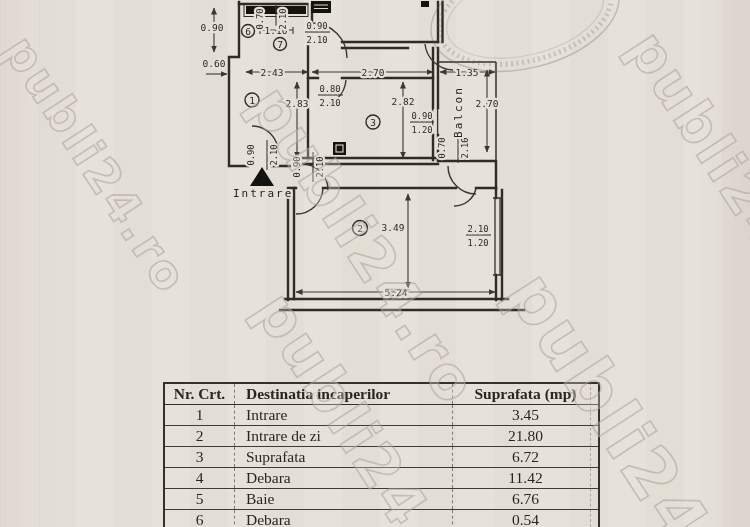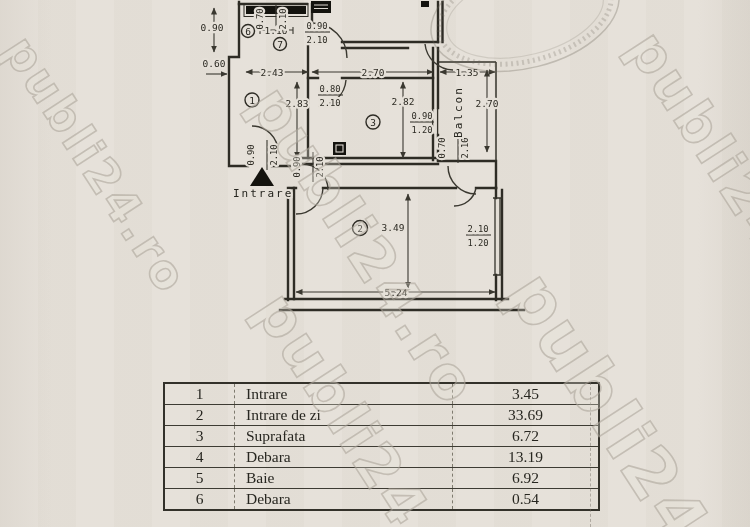--- a/index.html
+++ b/index.html
@@ -199,44 +199,49 @@
   <span class="wm wm4">publi24.ro</span>
   <span class="wm wm5">publi24.ro</span>
 
   <table class="tbl">
     <colgroup>
         <col style="width:69px">
         <col style="width:206px">
         <col style="width:145px">
       </colgroup>
     <tbody>
+        <tr>
+      <th class="c-nr">Nr. Crt.</th>
+      <th class="c-name">Destinatia incaperilor</th>
+      <th class="c-area">Suprafata (mp)</th>
+    </tr>
     <tr>
       <td class="c-nr">1</td>
       <td class="c-name">Intrare</td>
       <td class="c-area">3.45</td>
     </tr>
     <tr>
       <td class="c-nr">2</td>
       <td class="c-name">Intrare de zi</td>
-      <td class="c-area">33.69</td>
+      <td class="c-area">21.80</td>
     </tr>
     <tr>
       <td class="c-nr">3</td>
       <td class="c-name">Suprafata</td>
       <td class="c-area">6.72</td>
     </tr>
     <tr>
       <td class="c-nr">4</td>
       <td class="c-name">Debara</td>
-      <td class="c-area">13.19</td>
+      <td class="c-area">11.42</td>
     </tr>
     <tr>
       <td class="c-nr">5</td>
       <td class="c-name">Baie</td>
-      <td class="c-area">6.92</td>
+      <td class="c-area">6.76</td>
     </tr>
     <tr>
       <td class="c-nr">6</td>
       <td class="c-name">Debara</td>
       <td class="c-area">0.54</td>
     </tr>
 
   </tbody>
     </table>
   <div class="tbl-ghostline"></div>

